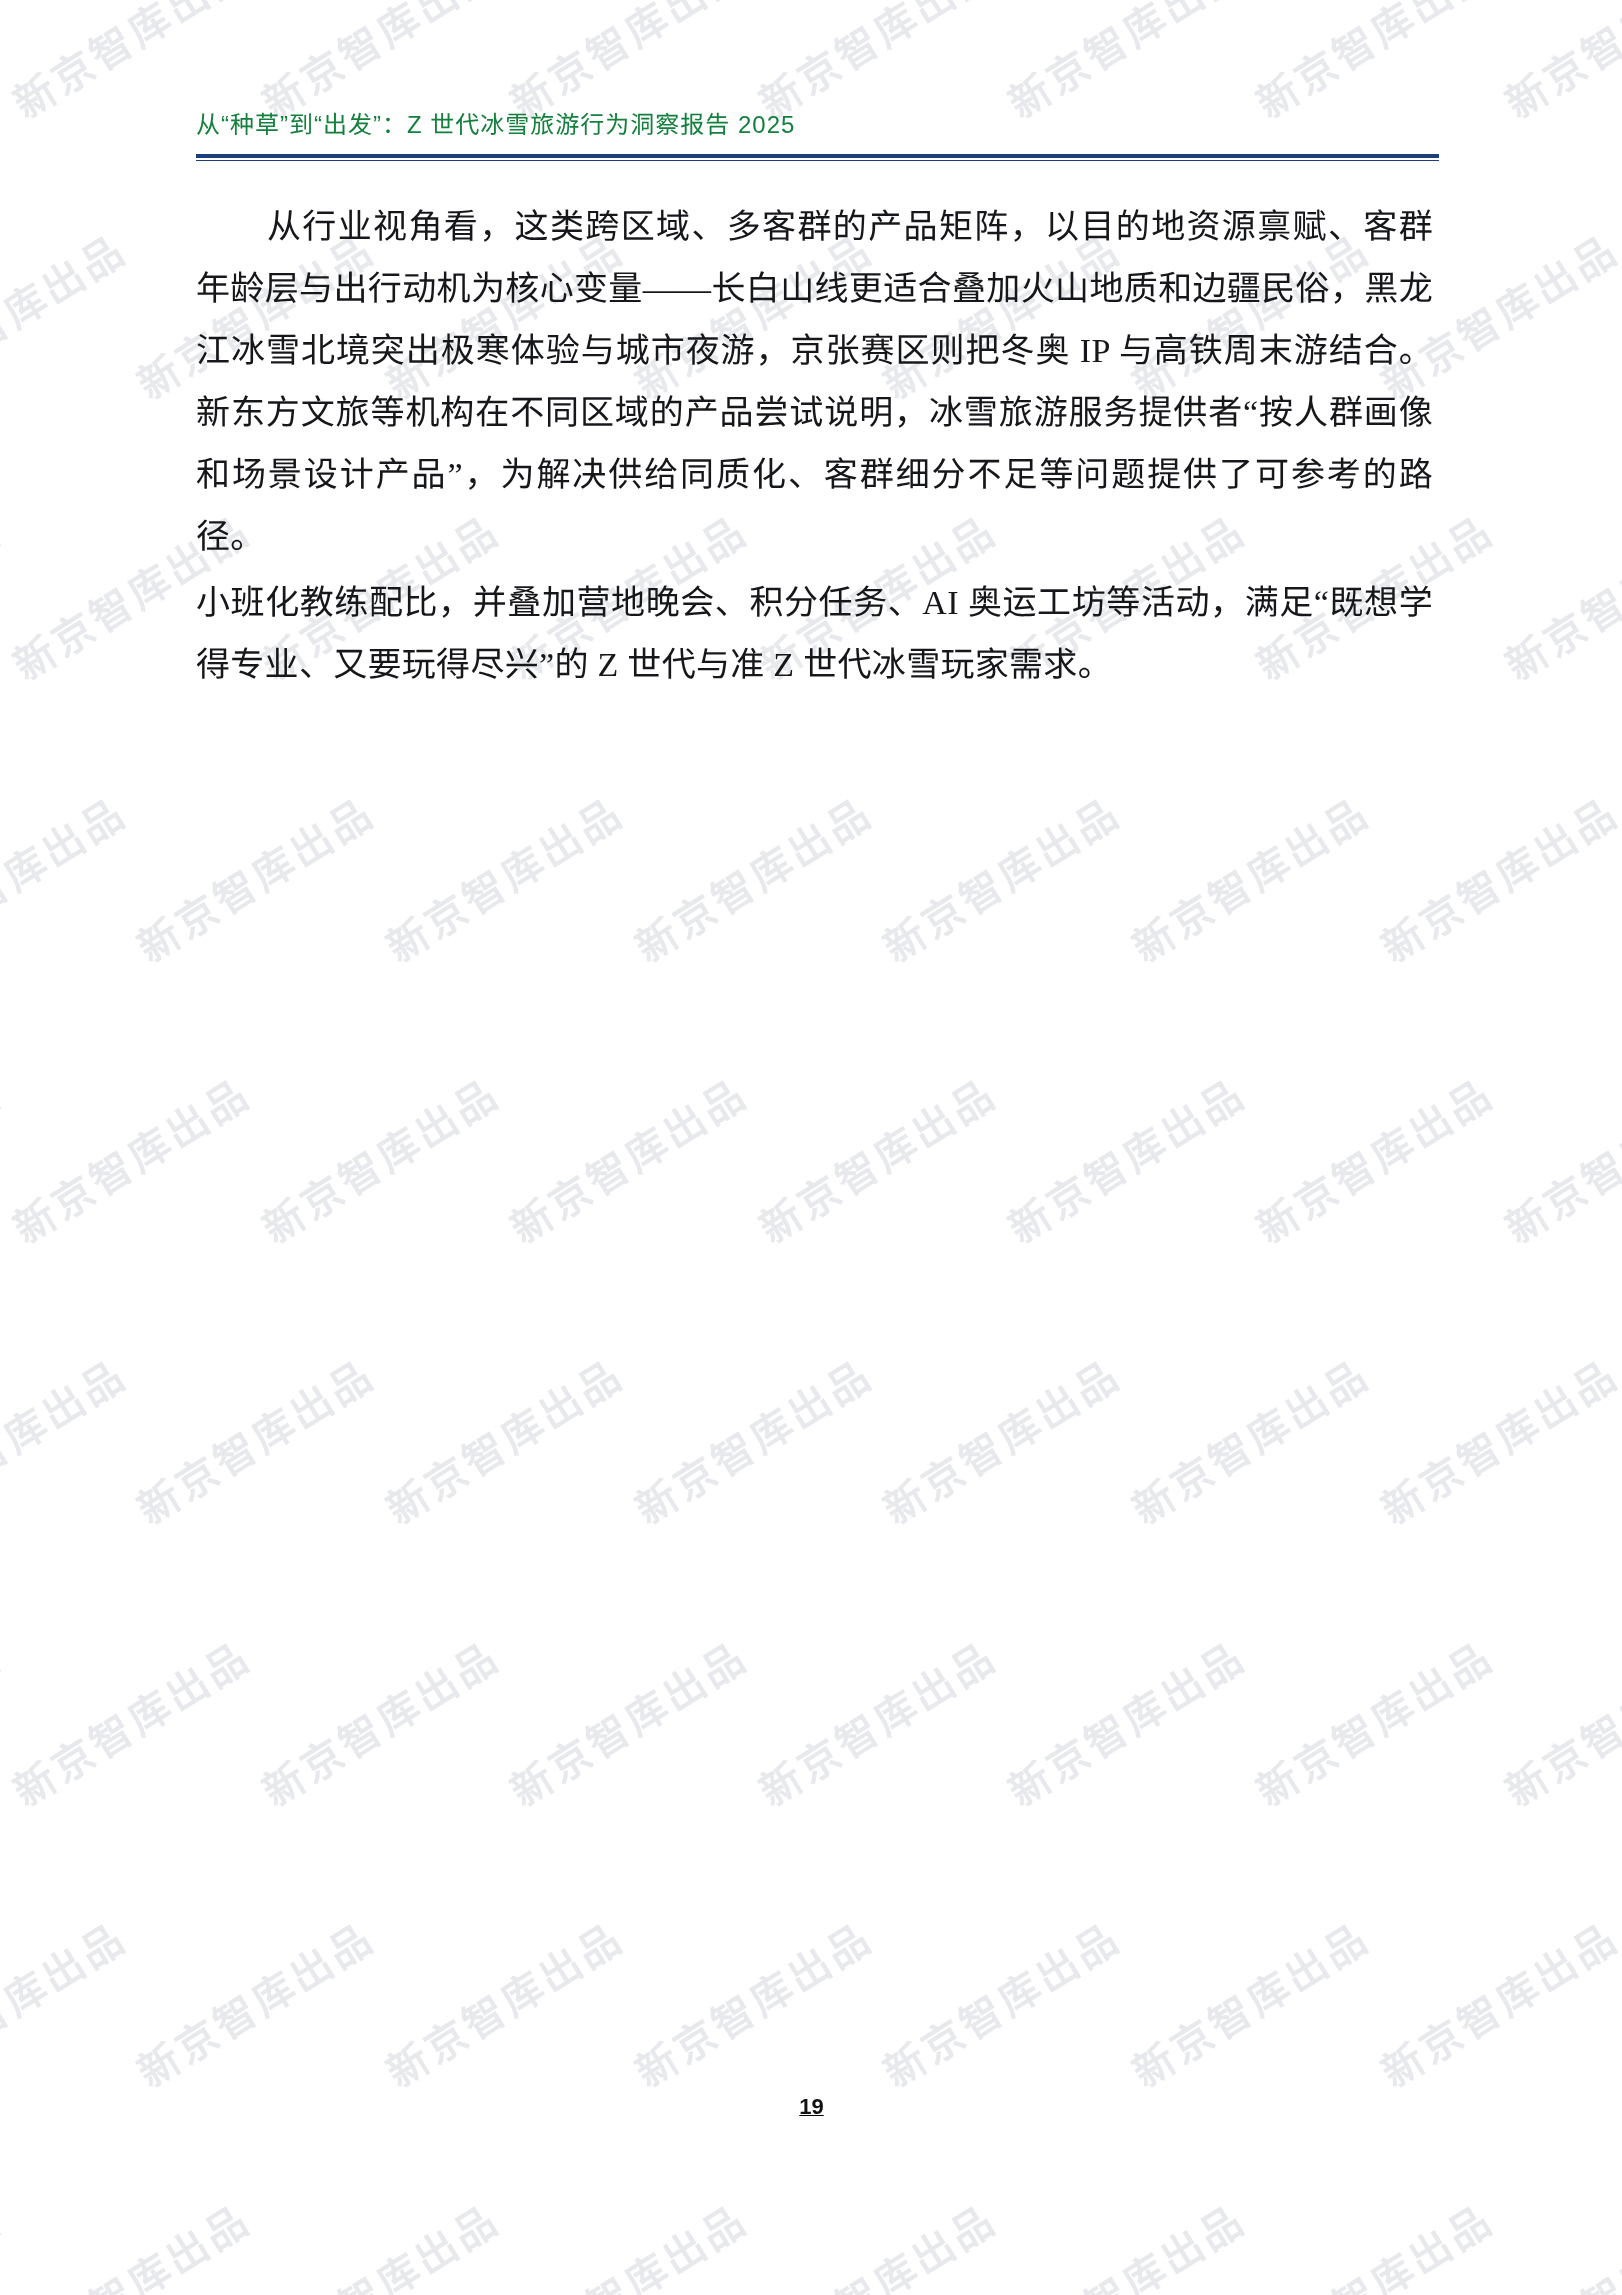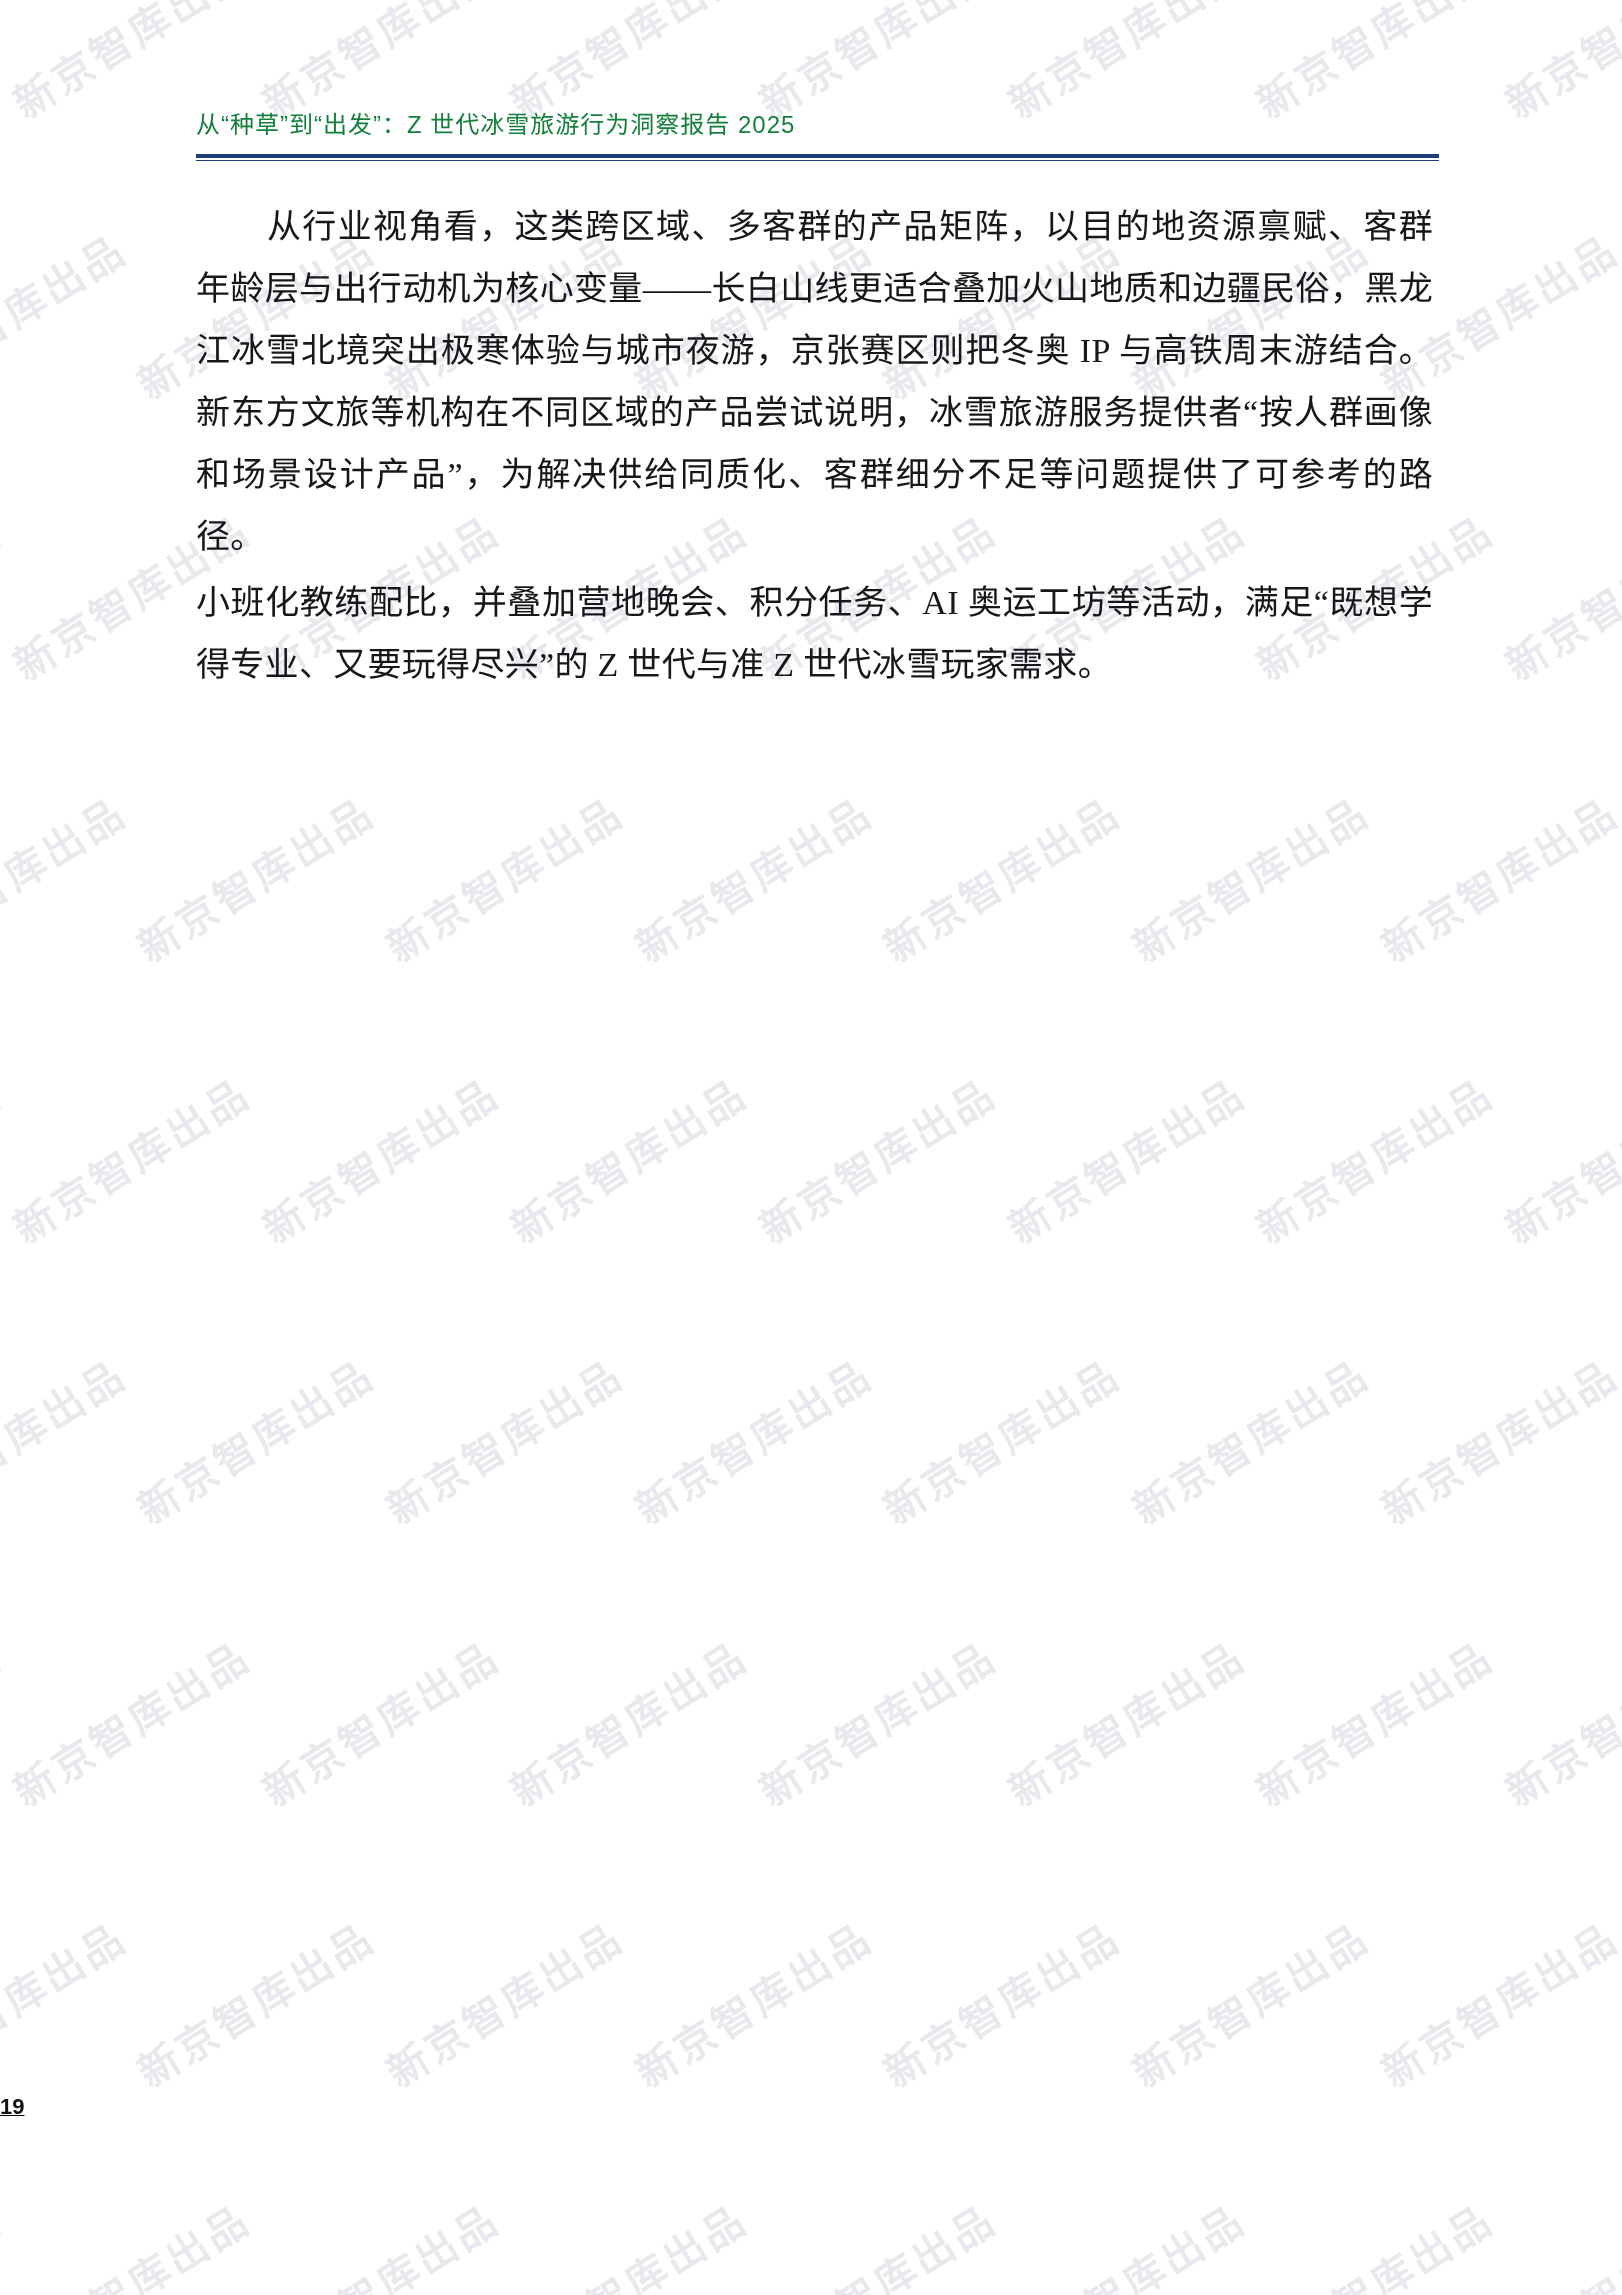--- a/index.html
+++ b/index.html
@@ -84,21 +84,21 @@
   .para.indent {
     text-indent: 71px;
   }
 
   
   .footer {
     position: absolute;
     left: 0;
     right: 0;
     top: 2094px;
-    text-align: left;
+    text-align: center;
     z-index: 2;
     text-decoration: underline;
   }
   .page-number {
     font-family: "Liberation Sans", "DejaVu Sans", sans-serif;
     font-size: 22px;
     font-weight: 700;
     color: #111111;
   }
 </style>

